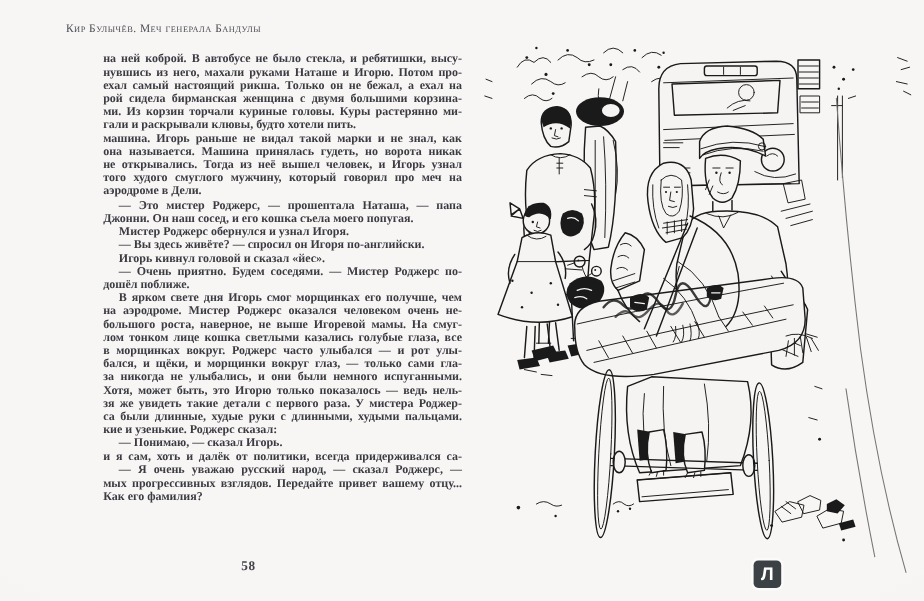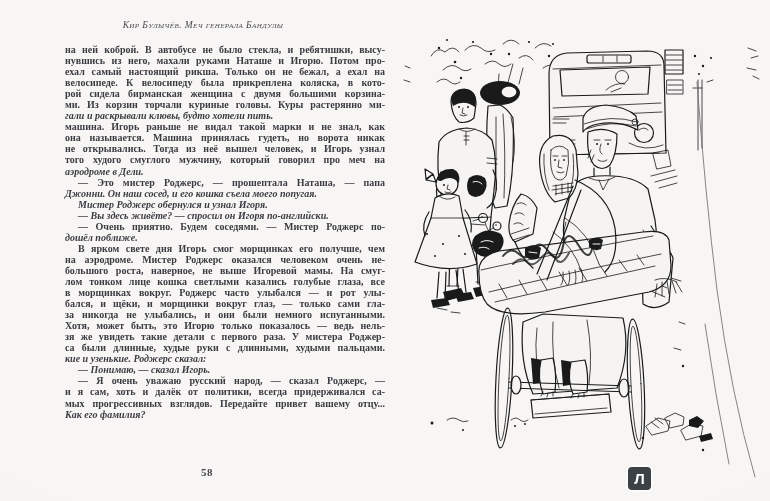--- a/index.html
+++ b/index.html
@@ -7,29 +7,29 @@
     --ink:#3b3b42;
     --ill-ink:#1a1a1a;
     --logo-bg:#3c4145;
     --logo-fg:#ffffff;
   }
   html,body{margin:0;padding:0;width:770px;height:501px;overflow:hidden;}
   body{font-family:"Liberation Serif",serif;}
   .spread{position:absolute;inset:0;
     background:radial-gradient(130% 120% at 50% 45%, #f8f6f5 55%, #efecea 100%);}
   .running-head{
-    position:absolute;left:55px;top:20px;width:296px;text-align:center;
-    font-style:italic;font-variant:small-caps;font-size:9.5px;letter-spacing:.4px;
+    position:absolute;left:55px;top:20px;width:296px;
+    font-variant:small-caps;font-size:9.5px;letter-spacing:.4px;
     color:#4b4b52;}
   .text-column{
     position:absolute;left:65px;top:44px;width:320px;
     font-size:10px;line-height:11.05px;font-weight:700;color:var(--ink);
     text-rendering:optimizeLegibility;}
-  .line{text-align:justify;text-align-last:justify;-moz-text-align-last:justify;white-space:normal;}
-  .line.last{text-align-last:left;font-style:italic;-moz-text-align-last:left;}
+  .line{text-align:justify;text-align-last:justify;-moz-text-align-last:justify;white-space:normal;margin-left:21px;}
+  .line.last{text-align-last:left;-moz-text-align-last:left;}
   .line.indent{text-indent:13px;}
   .folio{
     position:absolute;left:55px;top:466px;width:304px;text-align:center;
     font-size:11px;font-weight:700;color:#43434a;letter-spacing:.5px;}
   .illustration{position:absolute;left:403px;top:22px;width:364px;height:462px;}
   .illustration svg{display:block;width:100%;height:100%;}
   .illustration path,.illustration ellipse,.illustration circle,
   .illustration line,.illustration rect{
     fill:none;stroke:var(--ill-ink);stroke-width:1.2;
     stroke-linecap:round;stroke-linejoin:round;}
@@ -52,49 +52,49 @@
 <body>
 
 <div class="spread">
 
   <div class="running-head">Кир Булычёв. Меч генерала Бандулы</div>
 
   <div class="text-column">
       <div class="line">на ней коброй. В автобусе не было стекла, и ребятишки, высу-</div>
       <div class="line">нувшись из него, махали руками Наташе и Игорю. Потом про-</div>
       <div class="line">ехал самый настоящий рикша. Только он не бежал, а ехал на</div>
-      <div class="line">велосипеде. К велосипеду была прикреплена коляска, в кото-</div>
       <div class="line">рой сидела бирманская женщина с двумя большими корзина-</div>
       <div class="line">ми. Из корзин торчали куриные головы. Куры растерянно ми-</div>
       <div class="line last">гали и раскрывали клювы, будто хотели пить.</div>
       <div class="line">машина. Игорь раньше не видал такой марки и не знал, как</div>
       <div class="line">она называется. Машина принялась гудеть, но ворота никак</div>
       <div class="line">не открывались. Тогда из неё вышел человек, и Игорь узнал</div>
       <div class="line">того худого смуглого мужчину, который говорил про меч на</div>
       <div class="line last">аэродроме в Дели.</div>
       <div class="line indent">— Это мистер Роджерс, — прошептала Наташа, — папа</div>
       <div class="line last">Джонни. Он наш сосед, и его кошка съела моего попугая.</div>
       <div class="line indent last">Мистер Роджерс обернулся и узнал Игоря.</div>
       <div class="line indent last">— Вы здесь живёте? — спросил он Игоря по-английски.</div>
+      <div class="line indent last">Игорь кивнул головой и сказал «йес».</div>
       <div class="line indent">— Очень приятно. Будем соседями. — Мистер Роджерс по-</div>
       <div class="line last">дошёл поближе.</div>
       <div class="line indent">В ярком свете дня Игорь смог морщинках его получше, чем</div>
       <div class="line">на аэродроме. Мистер Роджерс оказался человеком очень не-</div>
       <div class="line">большого роста, наверное, не выше Игоревой мамы. На смуг-</div>
       <div class="line">лом тонком лице кошка светлыми казались голубые глаза, все</div>
       <div class="line">в морщинках вокруг. Роджерс часто улыбался — и рот улы-</div>
       <div class="line">бался, и щёки, и морщинки вокруг глаз, — только сами гла-</div>
       <div class="line">за никогда не улыбались, и они были немного испуганными.</div>
       <div class="line">Хотя, может быть, это Игорю только показалось — ведь нель-</div>
       <div class="line">зя же увидеть такие детали с первого раза. У мистера Роджер-</div>
       <div class="line">са были длинные, худые руки с длинными, худыми пальцами.</div>
       <div class="line last">кие и узенькие. Роджерс сказал:</div>
       <div class="line indent last">— Понимаю, — сказал Игорь.</div>
+      <div class="line">и я сам, хоть и далёк от политики, всегда придерживался са-</div>
       <div class="line indent">— Я очень уважаю русский народ, — сказал Роджерс, —</div>
-      <div class="line">и я сам, хоть и далёк от политики, всегда придерживался са-</div>
       <div class="line">мых прогрессивных взглядов. Передайте привет вашему отцу...</div>
       <div class="line last">Как его фамилия?</div>
     </div>
 
   <div class="folio">58</div>
 
   <div class="illustration">
     <svg viewBox="0 0 364 462">
 
       <g>

